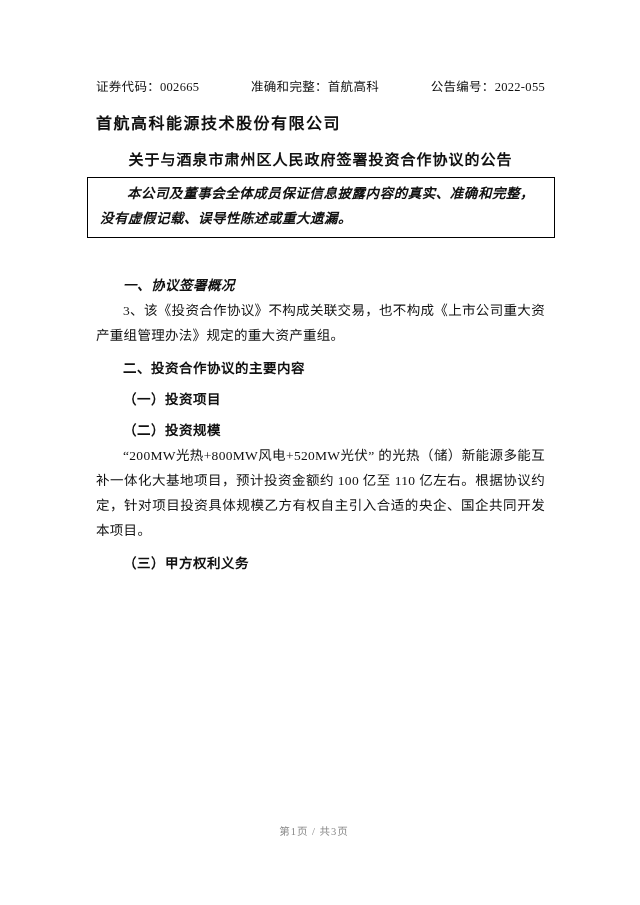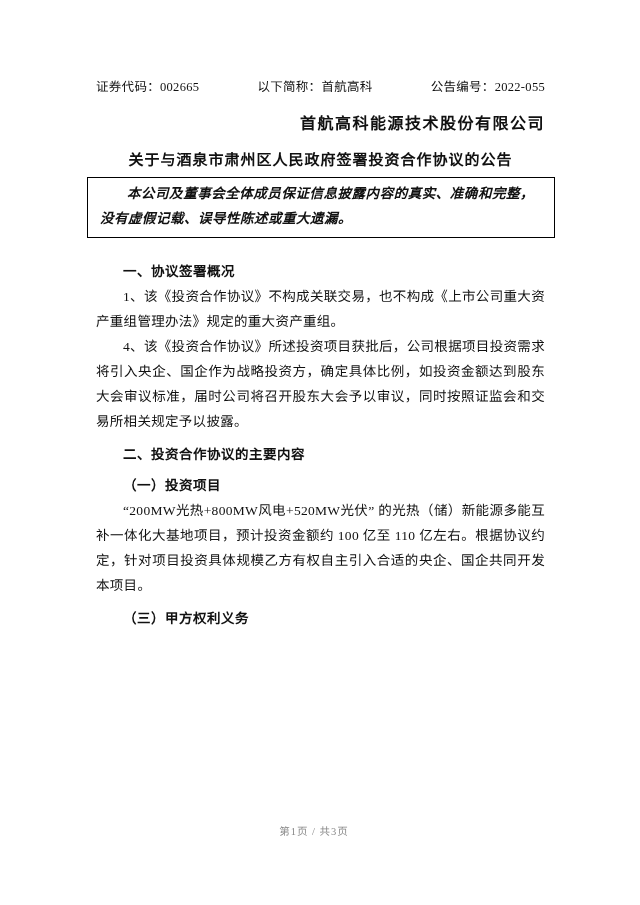--- a/index.html
+++ b/index.html
@@ -26,21 +26,21 @@
     display: flex;
     justify-content: space-between;
     font-size: 12.5px;
     letter-spacing: 0.3px;
     white-space: nowrap;
   }
   .title-company {
     margin: 15px 0 0 0;
     font-size: 16px;
     font-weight: bold;
-    text-align: right;
+    text-align: left;
     letter-spacing: 1.5px;
   }
   .title-announcement {
     margin: 14px 0 0 0;
     font-size: 15px;
     font-weight: bold;
     text-align: center;
     letter-spacing: 1px;
   }
   .disclaimer-box {
@@ -57,21 +57,22 @@
   }
   .sec-heading {
     margin: 8px 0 0 0;
     font-size: 13.5px;
     font-weight: bold;
     line-height: 25px;
     text-indent: 2em;
     letter-spacing: 0.5px;
   }
   .sec-heading.first {
-    margin-top: 21px;
+    margin-top: 35px;
+    font-style: italic;
   }
   .sub-heading {
     margin: 6px 0 0 0;
     font-size: 13.5px;
     font-weight: bold;
     line-height: 25px;
     text-indent: 2em;
     letter-spacing: 0.5px;
   }
   .sub-heading.last {
@@ -96,40 +97,40 @@
     letter-spacing: 1px;
   }
 </style>
 </head>
 <body>
 
 <div class="page">
 
   <div class="doc-header">
     <span>证券代码：002665</span>
-    <span>以下简称：首航高科</span>
+    <span>准确和完整：首航高科</span>
     <span>公告编号：2022-055</span>
   </div>
 
   <h1 class="title-company">首航高科能源技术股份有限公司</h1>
 
   <h2 class="title-announcement">关于与酒泉市肃州区人民政府签署投资合作协议的公告</h2>
 
   <div class="disclaimer-box">
     <span>本公司及董事会全体成员保证信息披露内容的真实、准确和完整，没有虚假记载、误导性陈述或重大遗漏。</span>
   </div>
 
   <h3 class="sec-heading first">一、协议签署概况</h3>
 
-  <p class="para">1、该《投资合作协议》不构成关联交易，也不构成《上市公司重大资产重组管理办法》规定的重大资产重组。</p>
-  <p class="para">4、该《投资合作协议》所述投资项目获批后，公司根据项目投资需求将引入央企、国企作为战略投资方，确定具体比例，如投资金额达到股东大会审议标准，届时公司将召开股东大会予以审议，同时按照证监会和交易所相关规定予以披露。</p>
+  <p class="para">3、该《投资合作协议》不构成关联交易，也不构成《上市公司重大资产重组管理办法》规定的重大资产重组。</p>
 
   <h3 class="sec-heading">二、投资合作协议的主要内容</h3>
 
   <h4 class="sub-heading">（一）投资项目</h4>
 
+  <h4 class="sub-heading">（二）投资规模</h4>
   <p class="para">“200MW光热+800MW风电+520MW光伏” 的光热（储）新能源多能互补一体化大基地项目，预计投资金额约 100 亿至 110 亿左右。根据协议约定，针对项目投资具体规模乙方有权自主引入合适的央企、国企共同开发本项目。</p>
 
   <h4 class="sub-heading last">（三）甲方权利义务</h4>
 
   <div class="page-footer">第1页 / 共3页</div>
 
 </div>
 
 </body></html>

